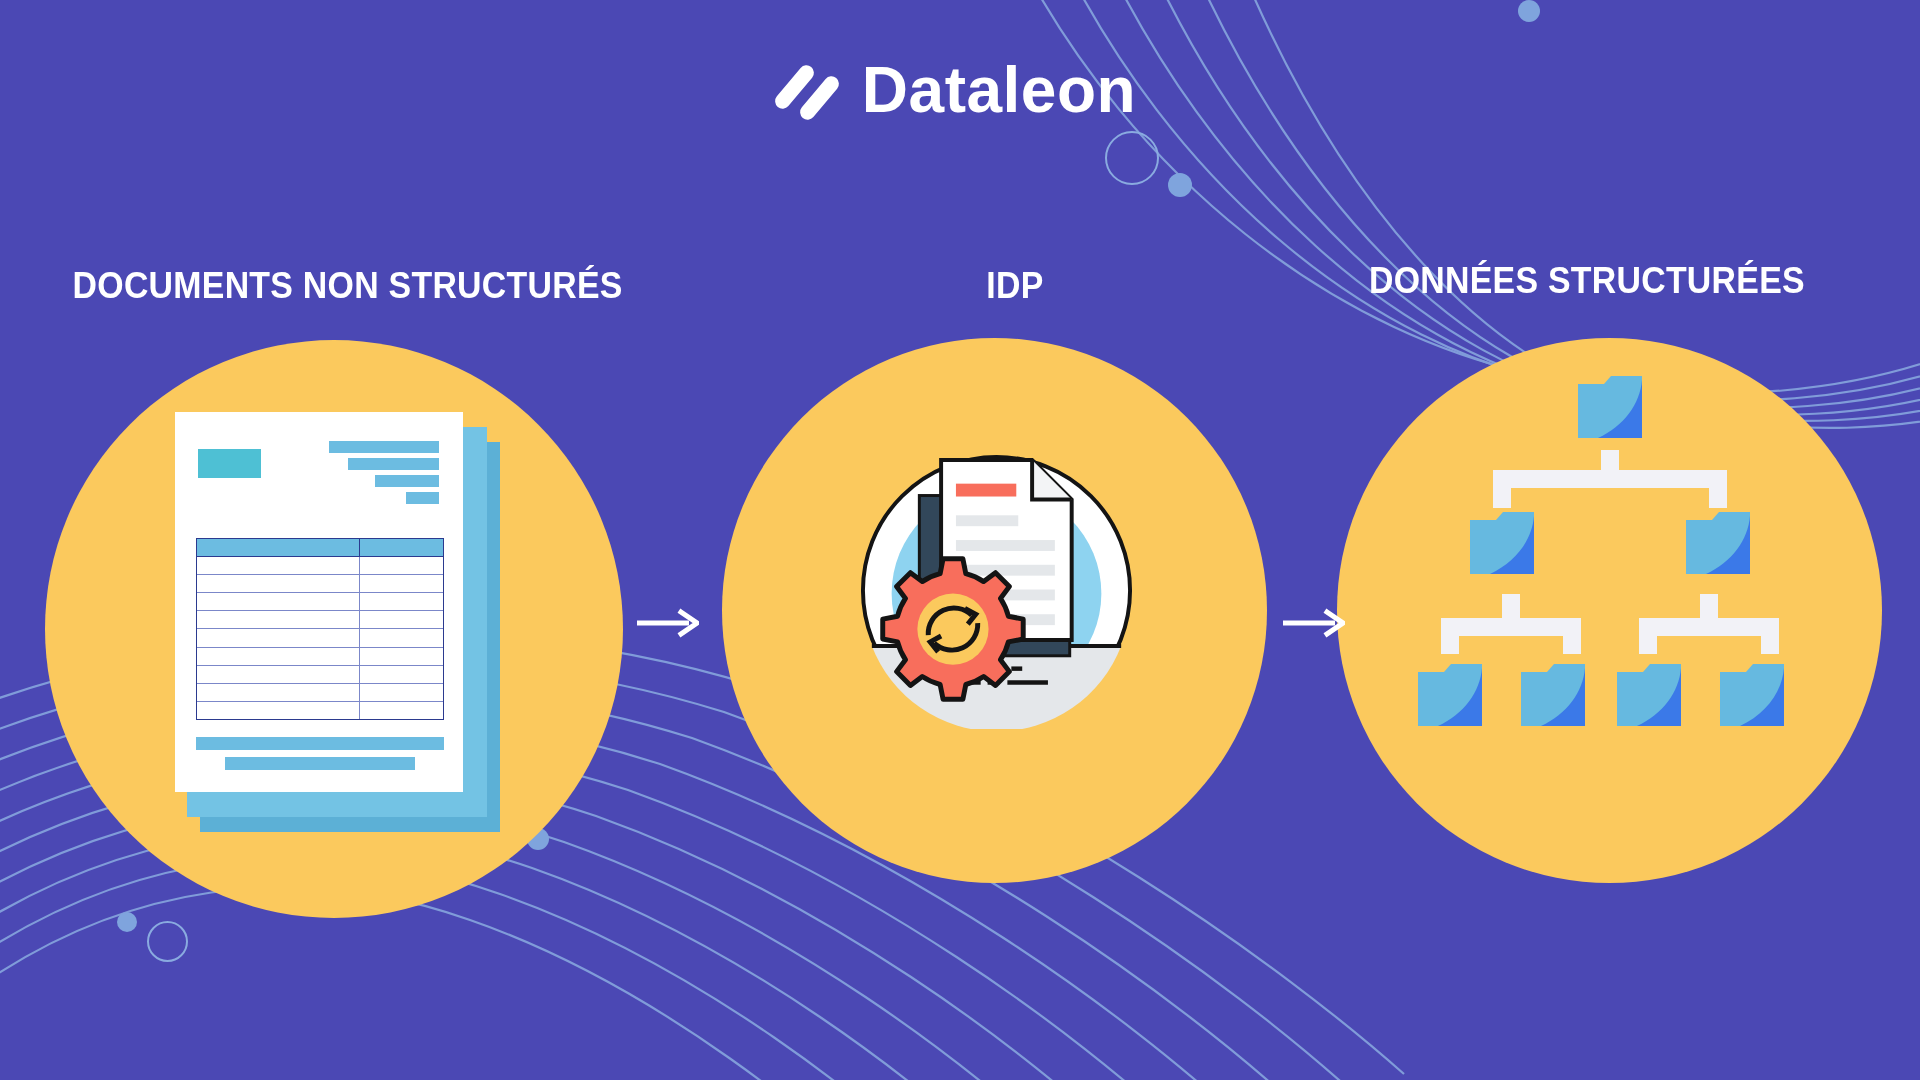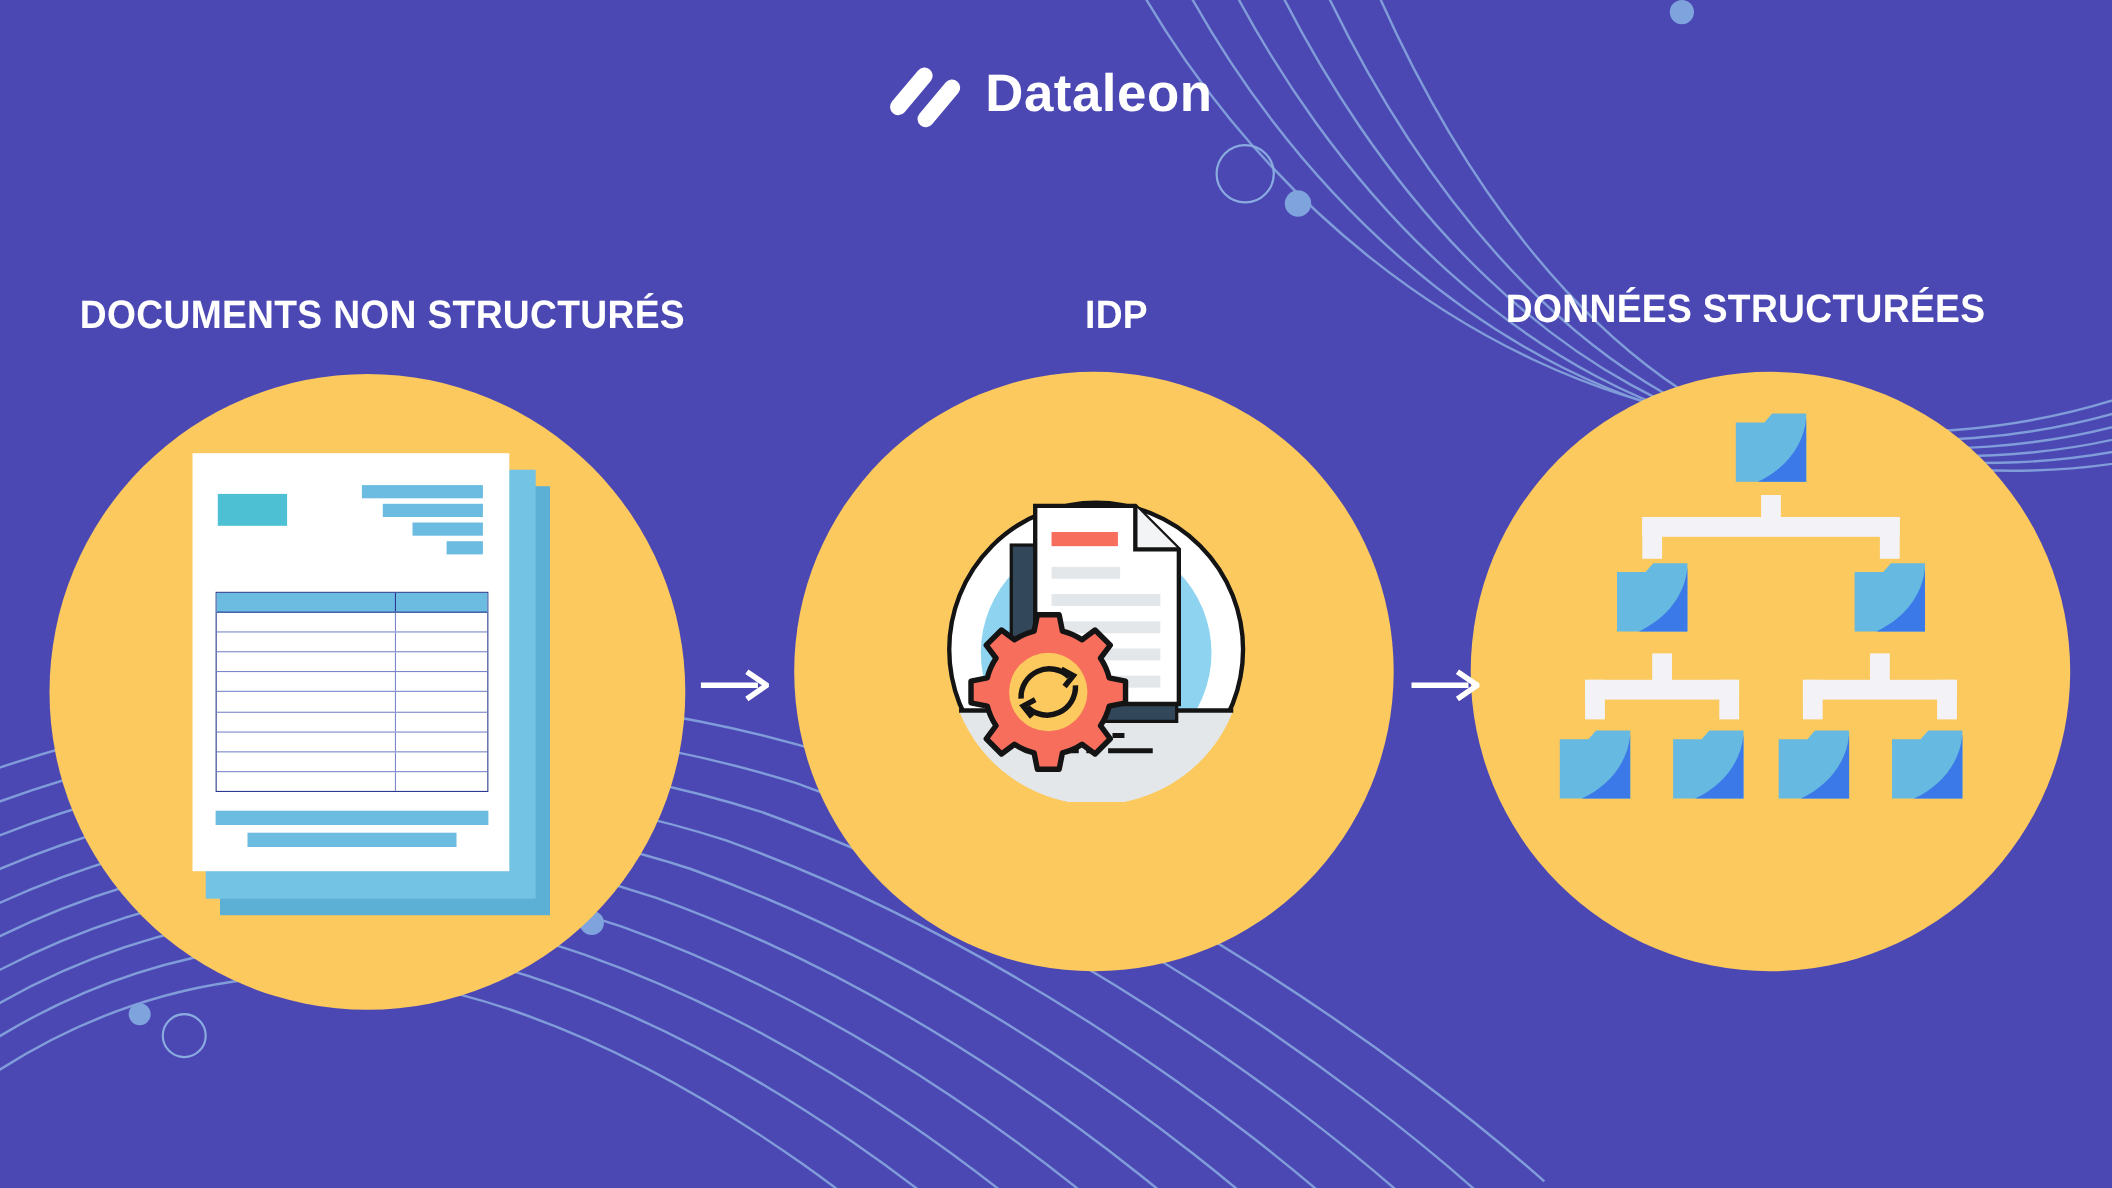--- a/index.html
+++ b/index.html
@@ -59,21 +59,21 @@
     width: 15px;
     height: 52px;
     border-radius: 8px;
     background: #ffffff;
     transform: rotate(40deg);
   }
   .logo-mark i.b1 { left: 3px;  top: -1px; }
   .logo-mark i.b2 { left: 28px; top: 10px; }
   .logo-text {
     color: #ffffff;
-    font-size: 48px;
+    font-size: 64px;
     font-weight: bold;
     letter-spacing: 0.5px;
     line-height: 1;
   }
 
   
   .heading {
     position: absolute;
     color: #ffffff;
     font-size: 36px;

